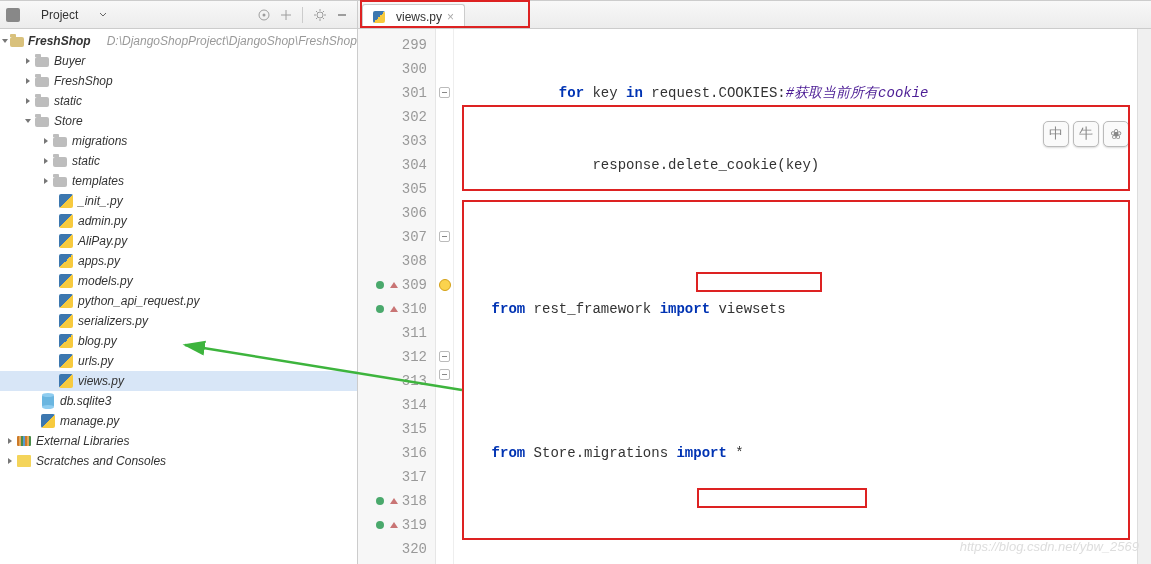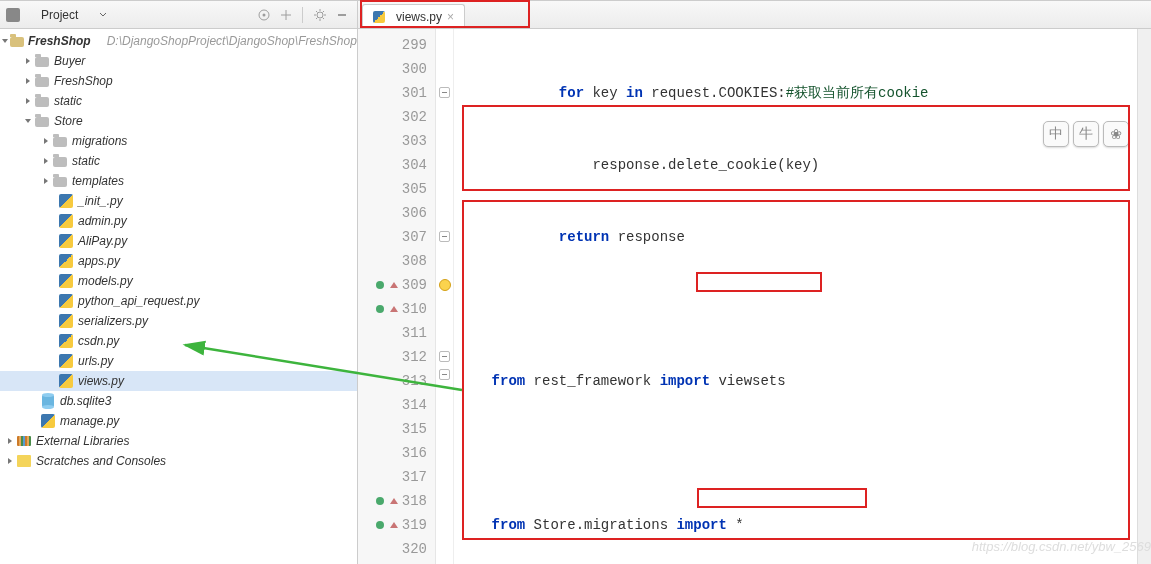--- a/index.html
+++ b/index.html
@@ -164,21 +164,21 @@
   width:12px;height:12px;background:#fbd34d;border-radius:50%;margin:6px auto;border:1px solid #d4a017;
 }
 .code {
   flex:1;
   padding:4px 0 0 0;
   white-space: pre;
   position:relative;
 }
 .codeline { height:24px; padding-left:4px;}
 .kw { color:#0033b3; font-weight:bold; }
-.cm { color:#14532d; }
+.cm { color:#4c1d95; font-style: italic;}
 
 .overlay-red {
   position:absolute;
   border:2px solid #d22;
   pointer-events:none;
 }
 
 .arrow {
   position:absolute;
   pointer-events:none;
@@ -188,21 +188,21 @@
   width:14px; background:#f0f0f0; border-left:1px solid #ddd;
 }
 
 .zh-badges {
   position:absolute; right:22px; top:120px; display:flex; gap:4px;
 }
 .zh-badge {
   width:26px;height:26px;border:1px solid #bbb;border-radius:5px;background:#fafafa;display:flex;align-items:center;justify-content:center;color:#888;font-size:14px;box-shadow:0 1px 2px rgba(0,0,0,.15);
 }
 .watermark {
-  position:absolute; right:0; bottom:10px; color:#ddd; font-size:13px; font-style:italic;
+  position:absolute; right:12px; bottom:10px; color:#ddd; font-size:13px; font-style:italic;
 }
 </style>
 </head>
 <body>
 
 <div class="ide">
 
   <div class="sidebar">
     <div class="sidebar-header">
       <span class="sidebar-title">
@@ -384,21 +384,21 @@
           <span class="filetype-icon">
             <span class="py-ic"></span>
           </span>
           <span>serializers.py</span>
         </div>
       <div class="tree-row">
           <span class="ind" style="width:58px"></span>
           <span class="filetype-icon">
             <span class="py-ic"></span>
           </span>
-          <span>csdn.py</span>
+          <span>blog.py</span>
         </div>
       <div class="tree-row">
           <span class="ind" style="width:58px"></span>
           <span class="filetype-icon">
             <span class="py-ic"></span>
           </span>
           <span>urls.py</span>
         </div>
       <div class="tree-row selected">
           <span class="ind" style="width:58px"></span>
@@ -548,21 +548,20 @@
         <div class="fold-box"></div>
         <div style="height:24px"></div>
         <div class="fold-bulb"></div>
         <div style="height:48px"></div>
         <div class="fold-box"></div>
         <div class="fold-box"></div>
       </div>
       <div class="code">
         <div class="codeline">            <span class="kw">for</span><span> key </span><span class="kw">in</span><span> request.COOKIES:</span><span class="cm">#获取当前所有cookie</span></div>
         <div class="codeline">                <span>response.delete_cookie(key)</span></div>
-        <div class="codeline">            <span class="kw">return</span><span> response</span></div>
         <div class="codeline"> </div>
         <div class="codeline">    <span class="kw">from</span><span> rest_framework </span><span class="kw">import</span><span> viewsets</span></div>
         <div class="codeline"> </div>
         <div class="codeline">    <span class="kw">from</span><span> Store.migrations </span><span class="kw">import</span><span> *</span></div>
         
         
         
         
         
         

